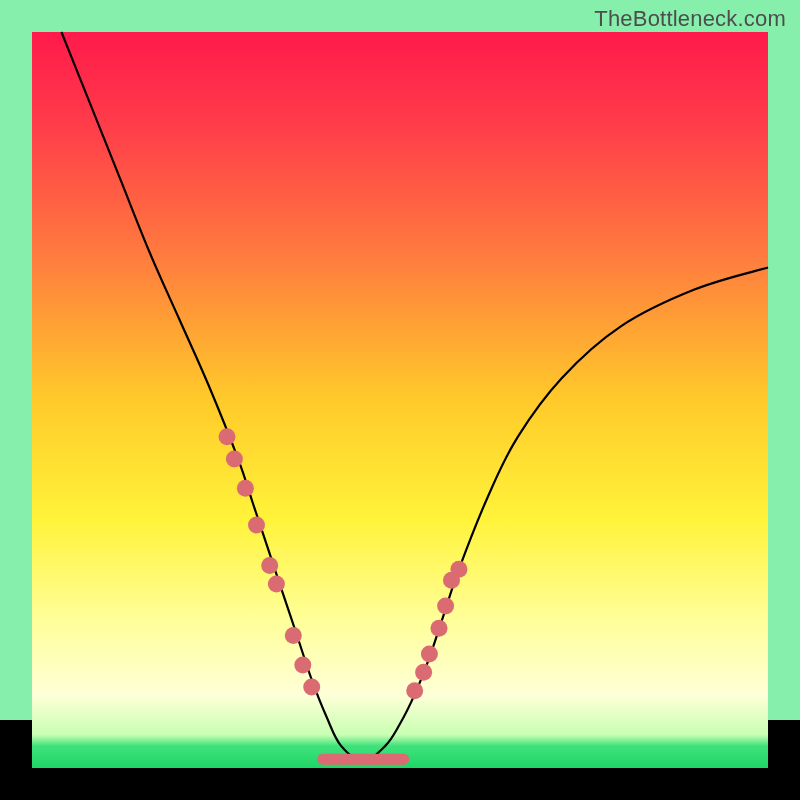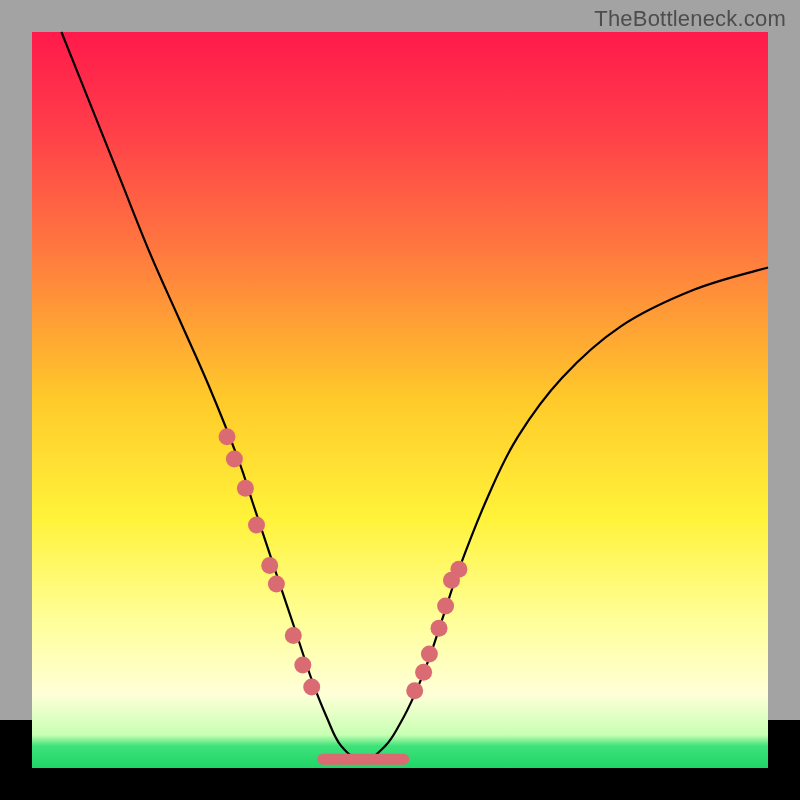--- a/index.html
+++ b/index.html
@@ -10,21 +10,21 @@
     overflow: hidden;
     background: #000;
     font-family: Arial, Helvetica, sans-serif;
   }
   .frame {
     position: absolute;
     top: 0;
     left: 0;
     width: 800px;
     height: 720px;
-    background: #a3a3a3;
+    background: #86efac;
   }
   .plot {
     position: absolute;
     top: 32px;
     left: 32px;
     width: 736px;
     height: 736px;
     
   }
   .watermark {

